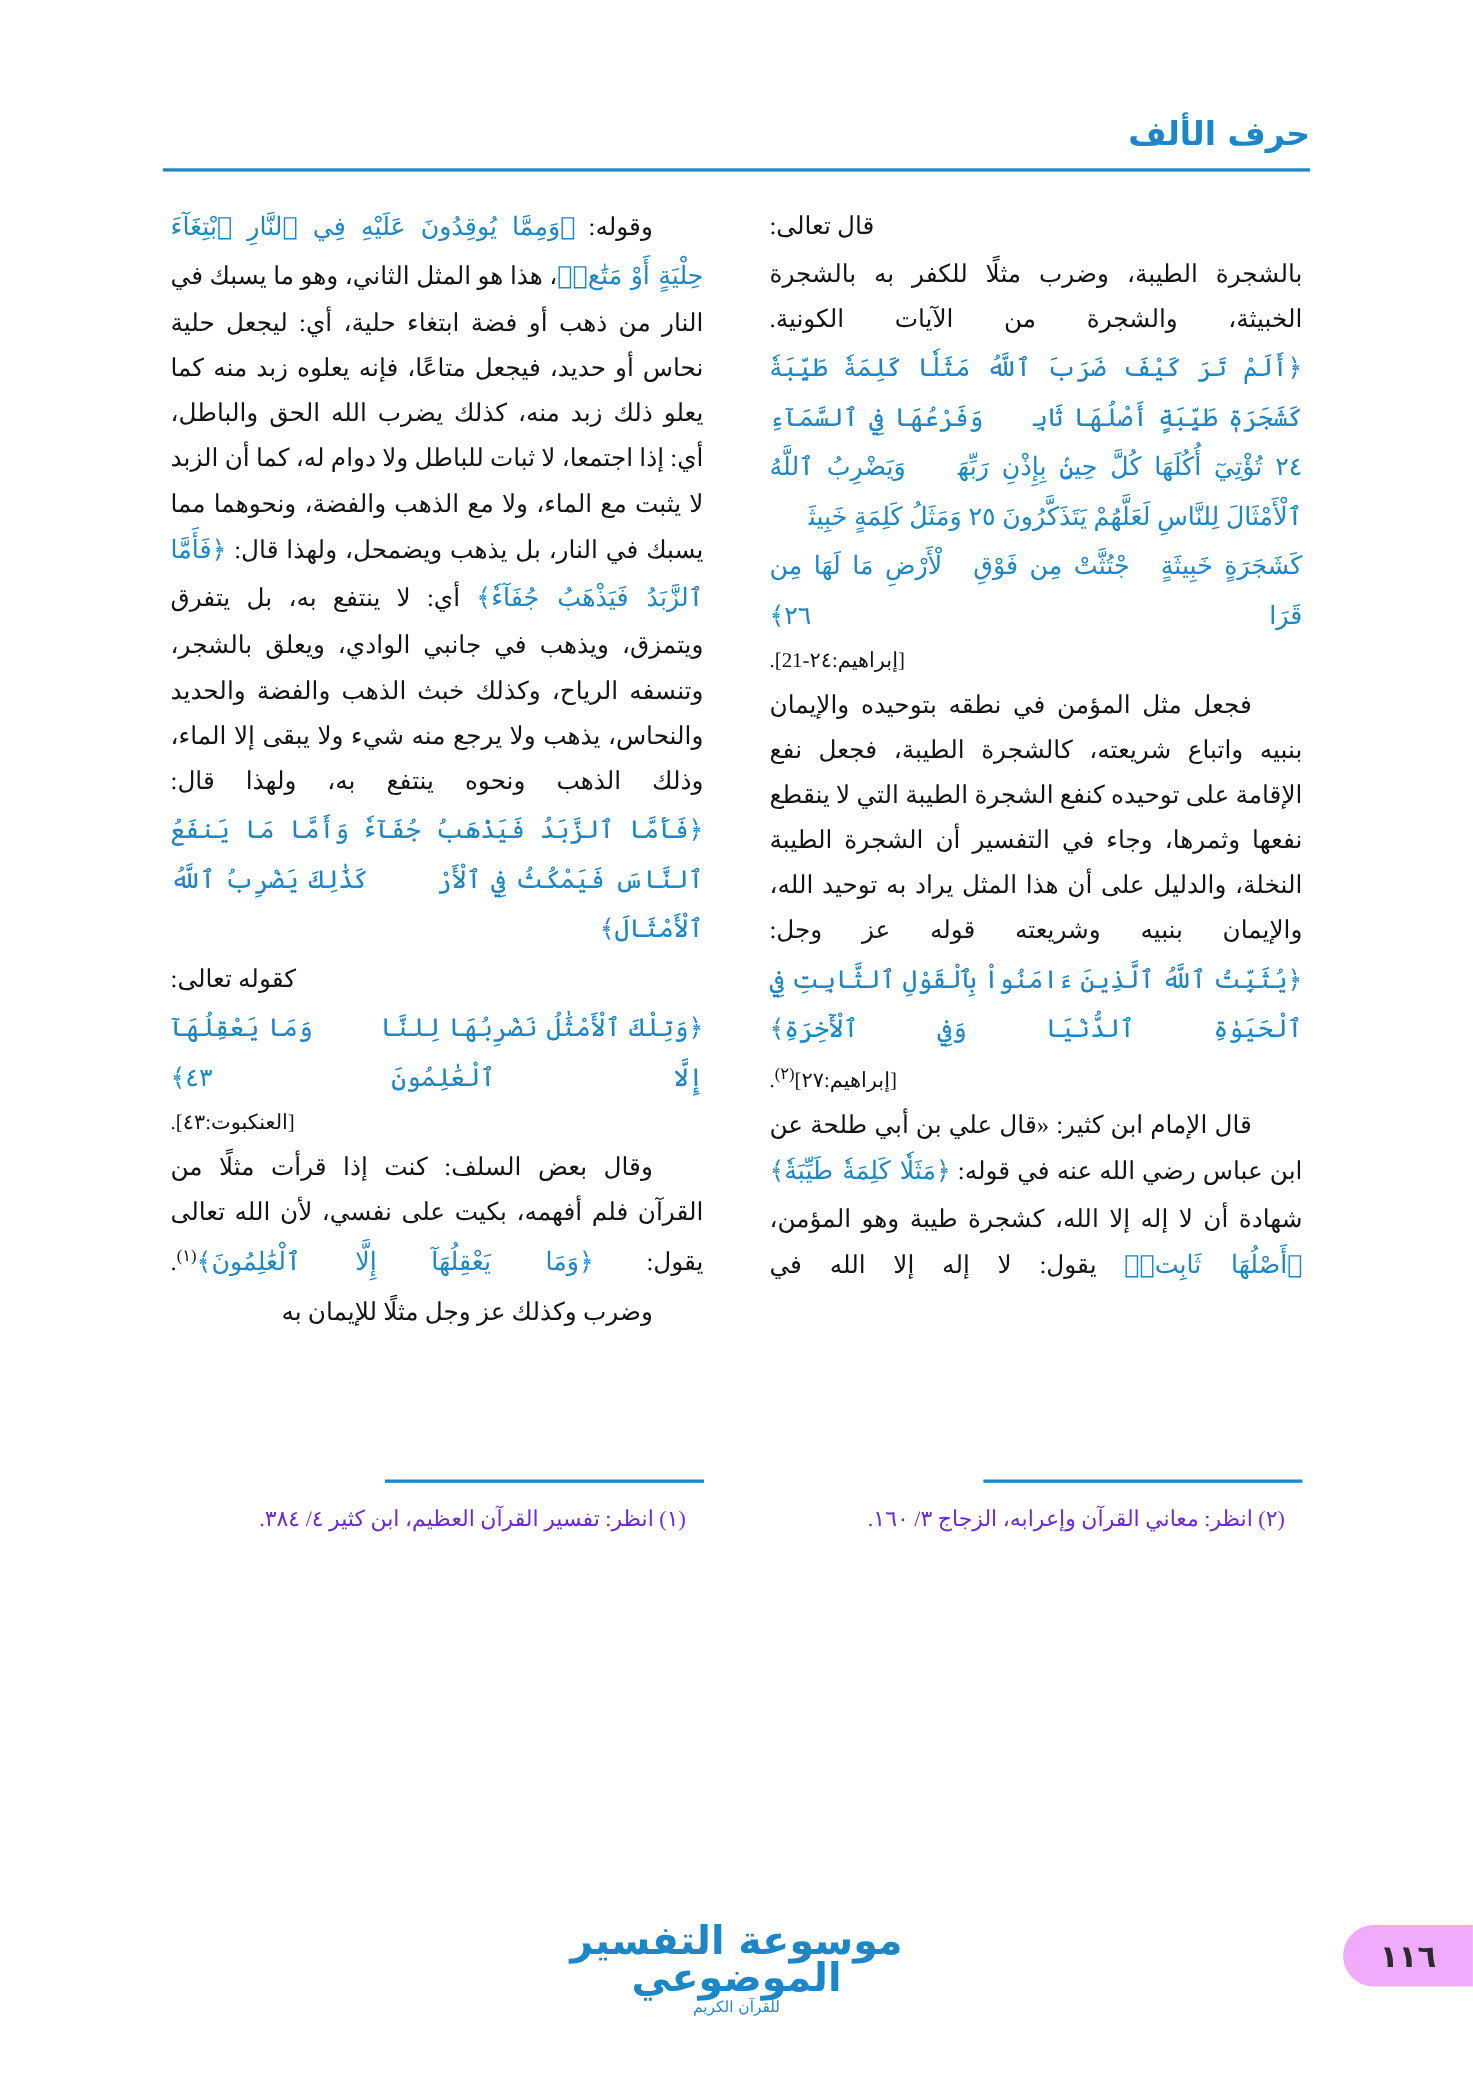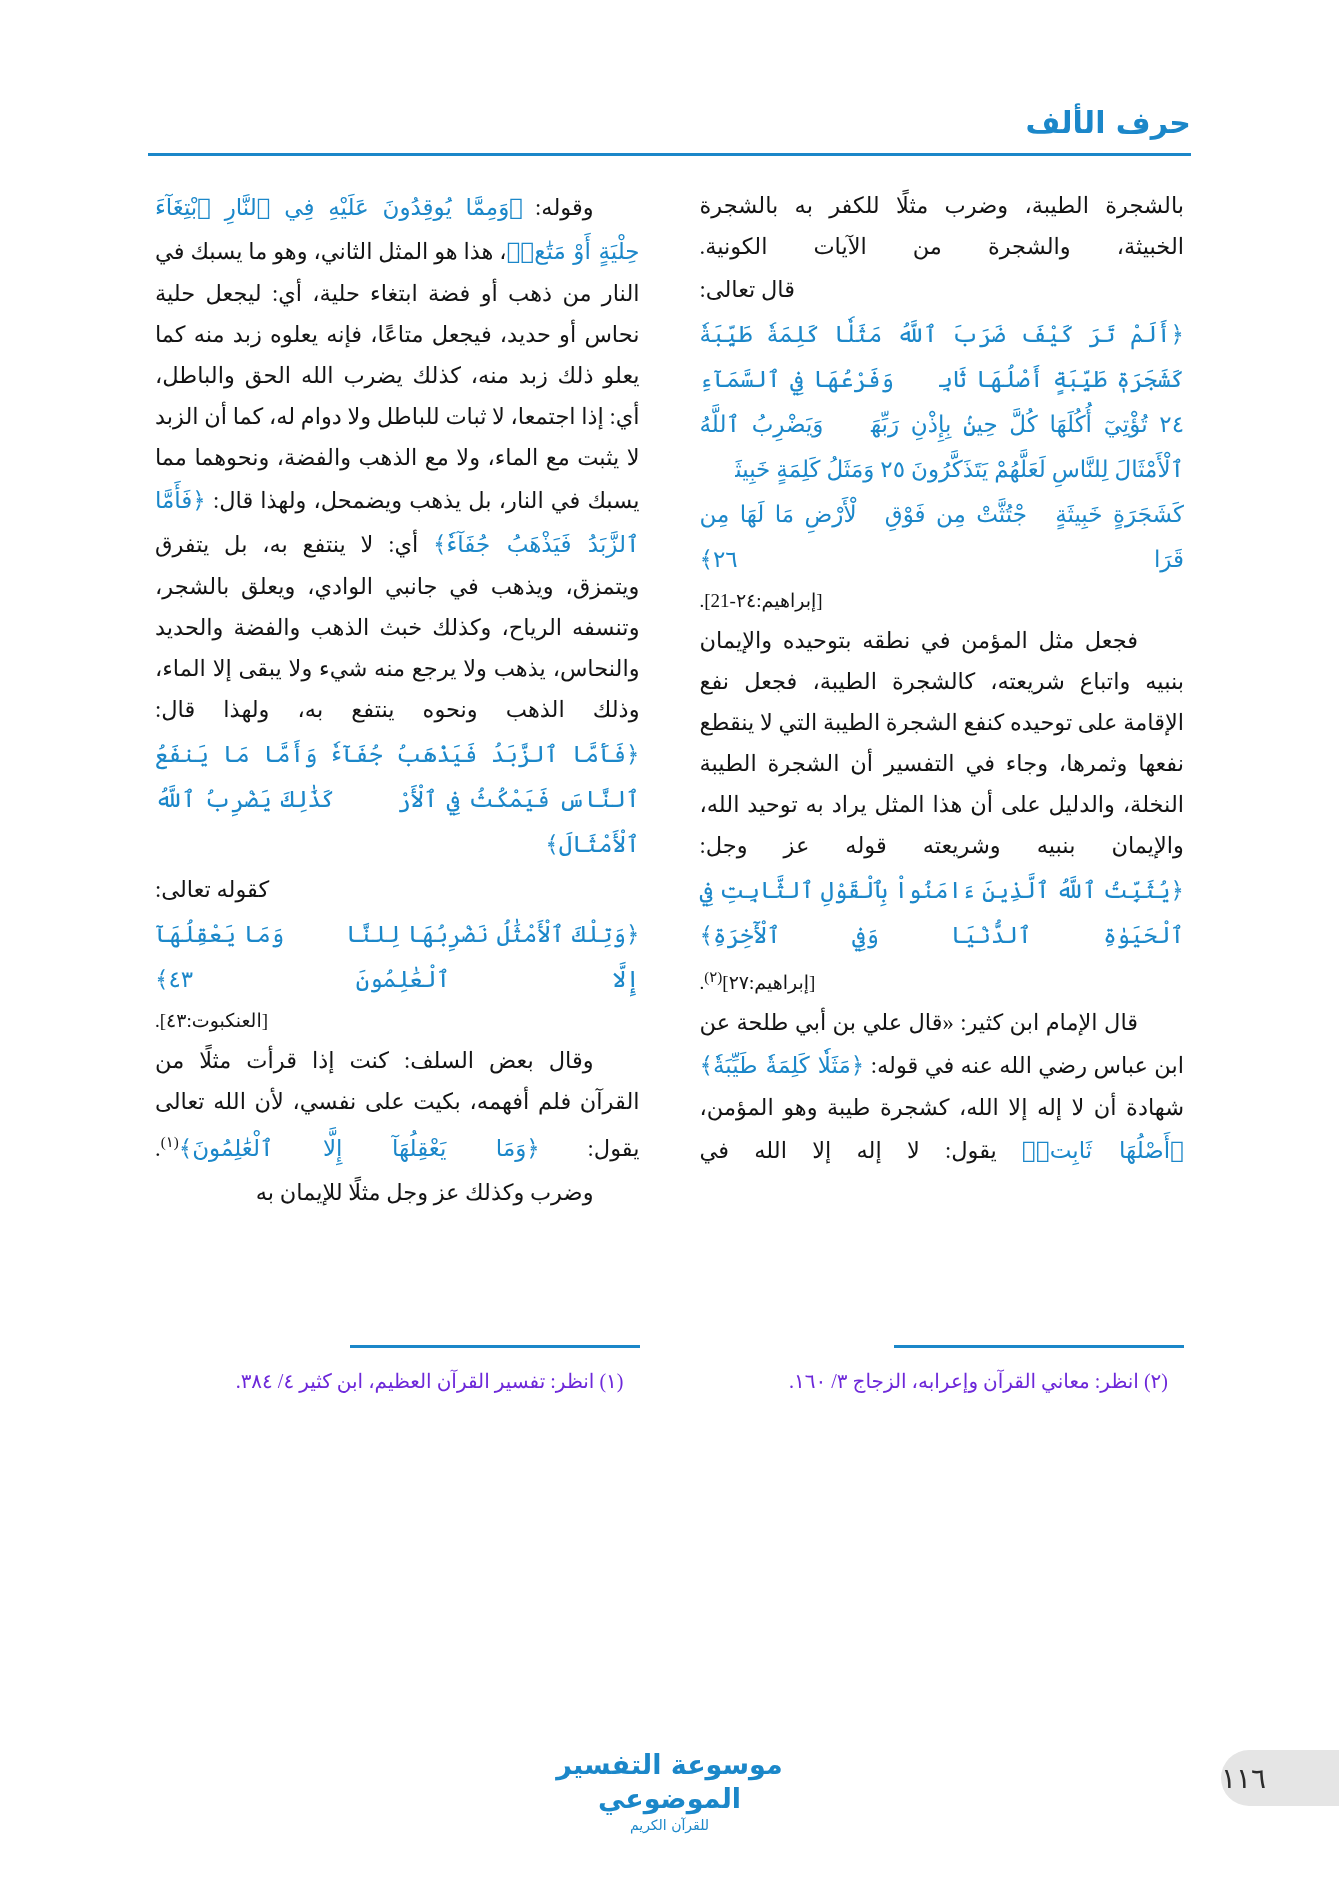--- a/index.html
+++ b/index.html
@@ -153,44 +153,45 @@
   }
   .logo {
     position: absolute;
     left: 50%;
     transform: translateX(-50%);
     top: 6px;
     text-align: center;
     width: 360px;
   }
   .logo-main {
-    font-size: 27px;
+    font-size: 36px;
     color: #1b87c9;
     font-family: "DejaVu Sans", "Liberation Sans", sans-serif;
     font-weight: bold;
     letter-spacing: -1px;
     line-height: 34px;
   }
   .logo-sub {
     font-size: 14px;
     color: #1b87c9;
     font-family: "DejaVu Sans", "Liberation Sans", sans-serif;
     line-height: 18px;
   }
   .page-number-box {
     position: absolute;
     right: 0;
     top: 8px;
     width: 118px;
     height: 56px;
-    background: #e5e5e5;
+    background: #f0abfc;
     border-radius: 28px 0 0 28px;
     display: flex;
     align-items: center;
-    justify-content: flex-end;
+    justify-content: center;
+    font-weight: bold;
   }
   .page-number {
     font-size: 28px;
     color: #2b2b2b;
     font-family: "DejaVu Sans", "Liberation Sans", sans-serif;
   }
 </style>
 </head>
 <body>
 
@@ -198,23 +199,23 @@
 
   <div class="header">
     <div class="header-title">حرف الألف</div>
     <div class="header-rule"></div>
   </div>
 
   <div class="columns">
 
     <div class="col">
 
+      <p class="para" style="text-align-last:left;"><span>قال تعالى:  </span></p>
+
       <p class="para just"><span>بالشجرة الطيبة، وضرب مثلًا للكفر به بالشجرة الخبيثة، والشجرة من الآيات الكونية.</span></p>
-
-      <p class="para" style="text-align-last:left;"><span>قال تعالى:  </span></p>
 
       <p class="quranblock"><span>﴿أَلَمْ تَرَ كَيْفَ ضَرَبَ ٱللَّهُ مَثَلٗا كَلِمَةٗ طَيِّبَةٗ كَشَجَرَةٖ طَيِّبَةٍ أَصْلُهَا ثَابِتٞ وَفَرْعُهَا فِي ٱلسَّمَآءِ ٢٤ تُؤْتِيٓ أُكُلَهَا كُلَّ حِينِۢ بِإِذْنِ رَبِّهَاۗ وَيَضْرِبُ ٱللَّهُ ٱلْأَمْثَالَ لِلنَّاسِ لَعَلَّهُمْ يَتَذَكَّرُونَ ٢٥ وَمَثَلُ كَلِمَةٍ خَبِيثَةٖ كَشَجَرَةٍ خَبِيثَةٍ ٱجْتُثَّتْ مِن فَوْقِ ٱلْأَرْضِ مَا لَهَا مِن قَرَارٖ ٢٦﴾</span></p>
 
       <p class="reline"><span>[إبراهيم:٢٤-21].</span></p>
 
       <p class="para indent just"><span>فجعل مثل المؤمن في نطقه بتوحيده والإيمان بنبيه واتباع شريعته، كالشجرة الطيبة، فجعل نفع الإقامة على توحيده كنفع الشجرة الطيبة التي لا ينقطع نفعها وثمرها، وجاء في التفسير أن الشجرة الطيبة النخلة، والدليل على أن هذا المثل يراد به توحيد الله، والإيمان بنبيه وشريعته قوله عز وجل: </span></p>
 
       <p class="quranblock"><span>﴿يُثَبِّتُ ٱللَّهُ ٱلَّذِينَ ءَامَنُواْ بِٱلْقَوْلِ ٱلثَّابِتِ فِي ٱلْحَيَوٰةِ ٱلدُّنْيَا وَفِي ٱلْأٓخِرَةِ﴾</span></p>
 
       <p class="reline"><span>[إبراهيم:٢٧]</span><span class="sup">(٢)</span><span>.</span></p>

